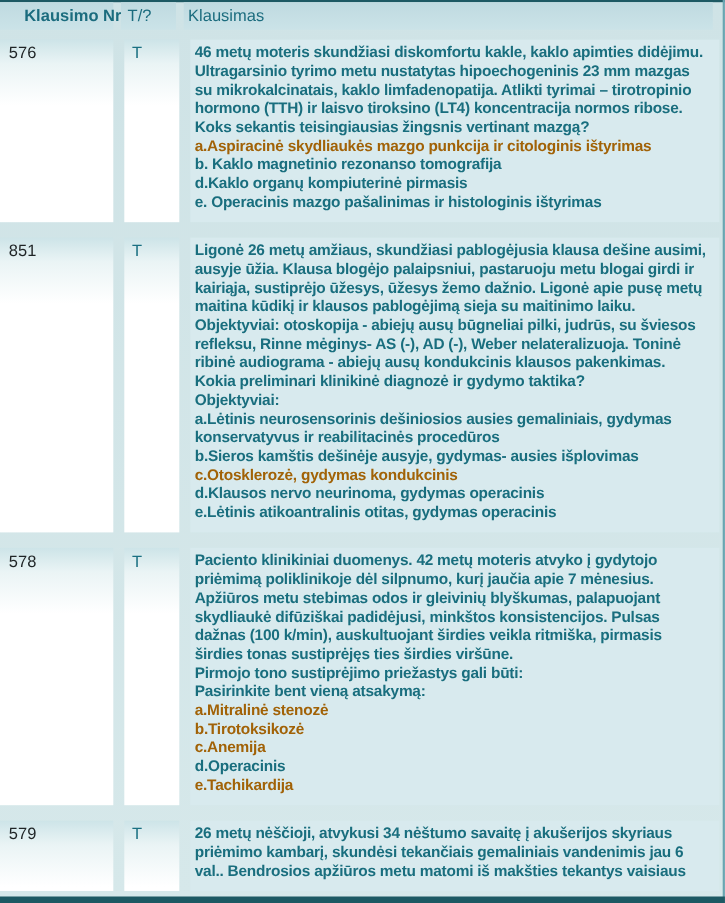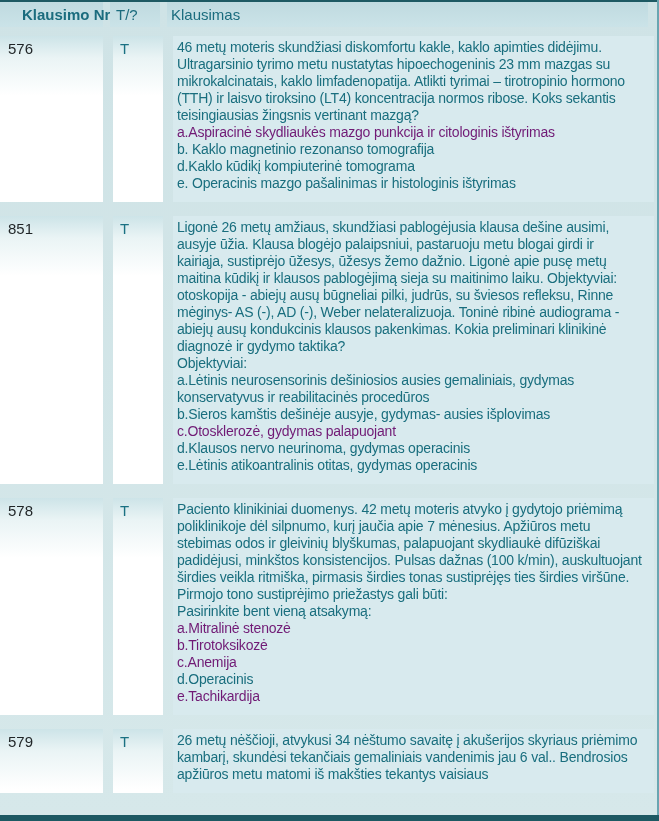--- a/index.html
+++ b/index.html
@@ -63,22 +63,22 @@
     padding-left:7px;
   }
   .q-cell{
     background:#d8eaee;
     color:#196e7e;
     font-size:14px;
     line-height:17px;
     letter-spacing:-0.2px;
     padding:3px 12px 10px 4px;
   }
-  .qline{margin:0;}
-  .qline.bold{font-weight:normal;color:#701a75;}
+  .qline{margin:0;font-weight:bold;}
+  .qline.bold{font-weight:bold;color:#a16207;}
 </style>
 </head>
 <body>
 
 <div class="page">
   <div class="topline"></div>
 
   <div class="row header-row">
     <div class="header-cell hc1">Klausimo Nr.</div>
     <div class="header-cell hc2">T/?</div>
@@ -86,34 +86,34 @@
   </div>
 
   <div>
   <div class="row body-row">
     <div class="nr-cell">576</div>
     <div class="type-cell">T</div>
     <div class="q-cell">
           <div class="qline">46 metų moteris skundžiasi diskomfortu kakle, kaklo apimties didėjimu. Ultragarsinio tyrimo metu nustatytas hipoechogeninis 23 mm mazgas su mikrokalcinatais, kaklo limfadenopatija. Atlikti tyrimai – tirotropinio hormono (TTH) ir laisvo tiroksino (LT4) koncentracija normos ribose. Koks sekantis teisingiausias žingsnis vertinant mazgą?</div>
           <div class="qline bold">a.Aspiracinė skydliaukės mazgo punkcija ir citologinis ištyrimas</div>
           <div class="qline">b. Kaklo magnetinio rezonanso tomografija</div>
-          <div class="qline">d.Kaklo kūdikį kompiuterinė tomograma</div>
+          <div class="qline">d.Kaklo organų kompiuterinė pirmasis</div>
           <div class="qline">e. Operacinis mazgo pašalinimas ir histologinis ištyrimas</div>
         </div>
   </div>
 
   <div class="row body-row">
     <div class="nr-cell">851</div>
     <div class="type-cell">T</div>
     <div class="q-cell">
           <div class="qline">Ligonė 26 metų amžiaus, skundžiasi pablogėjusia klausa dešine ausimi, ausyje ūžia. Klausa blogėjo palaipsniui, pastaruoju metu blogai girdi ir kairiąja, sustiprėjo ūžesys, ūžesys žemo dažnio. Ligonė apie pusę metų maitina kūdikį ir klausos pablogėjimą sieja su maitinimo laiku. Objektyviai: otoskopija - abiejų ausų būgneliai pilki, judrūs, su šviesos refleksu, Rinne mėginys- AS (-), AD (-), Weber nelateralizuoja. Toninė ribinė audiograma - abiejų ausų kondukcinis klausos pakenkimas. Kokia preliminari klinikinė diagnozė ir gydymo taktika?</div>
           <div class="qline">Objektyviai:</div>
           <div class="qline">a.Lėtinis neurosensorinis dešiniosios ausies gemaliniais, gydymas konservatyvus ir reabilitacinės procedūros</div>
           <div class="qline">b.Sieros kamštis dešinėje ausyje, gydymas- ausies išplovimas</div>
-          <div class="qline bold">c.Otosklerozė, gydymas palapuojant</div>
+          <div class="qline bold">c.Otosklerozė, gydymas kondukcinis</div>
           <div class="qline">d.Klausos nervo neurinoma, gydymas operacinis</div>
           <div class="qline">e.Lėtinis atikoantralinis otitas, gydymas operacinis</div>
         </div>
   </div>
 
   <div class="row body-row">
     <div class="nr-cell">578</div>
     <div class="type-cell">T</div>
     <div class="q-cell">
           <div class="qline">Paciento klinikiniai duomenys. 42 metų moteris atvyko į gydytojo priėmimą poliklinikoje dėl silpnumo, kurį jaučia apie 7 mėnesius. Apžiūros metu stebimas odos ir gleivinių blyškumas, palapuojant skydliaukė difūziškai padidėjusi, minkštos konsistencijos. Pulsas dažnas (100 k/min), auskultuojant širdies veikla ritmiška, pirmasis širdies tonas sustiprėjęs ties širdies viršūne.</div>

